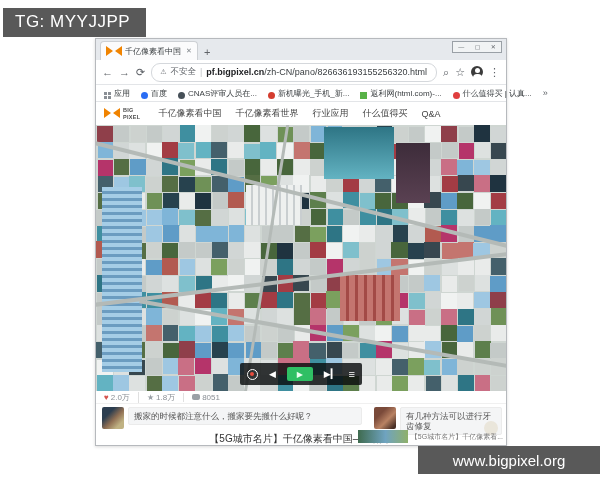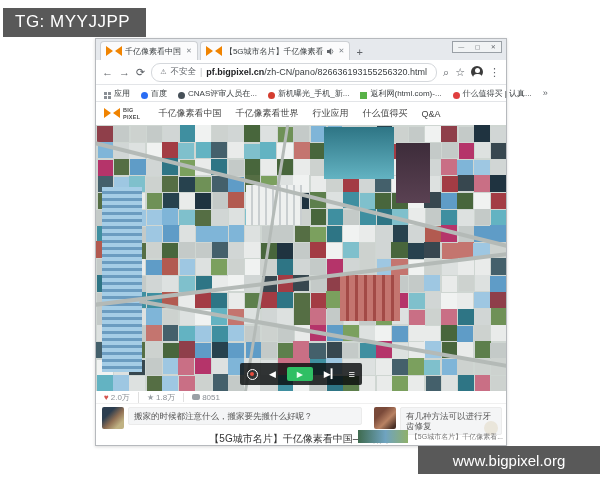--- a/index.html
+++ b/index.html
@@ -146,32 +146,20 @@
 
 <div class="browser">
 
   <div class="tabstrip">
     <div class="tab">
       <span class="bowtie">
           <i class="l"></i>
           <i class="r"></i>
         </span>
       <span>千亿像素看中国</span>
-      <span class="close">✕</span>
-    </div>
-    <div class="tab">
-      <span class="bowtie">
-          <i class="l"></i>
-          <i class="r"></i>
-        </span>
-      <span>【5G城市名片】千亿像素看</span>
-      <svg width="7" height="7" viewBox="0 0 10 10">
-          <polygon points="0,3 3,3 6,0 6,10 3,7 0,7" fill="#5f6368"></polygon>
-          <path d="M7 2 q3 3 0 6" stroke="#5f6368" fill="none" stroke-width="1"></path>
-        </svg>
       <span class="close">✕</span>
     </div>
     <span class="newtab">+</span>
     <div class="winctl">
       <span>—</span>
       <span>▢</span>
       <span>✕</span>
     </div>
   </div>
 

